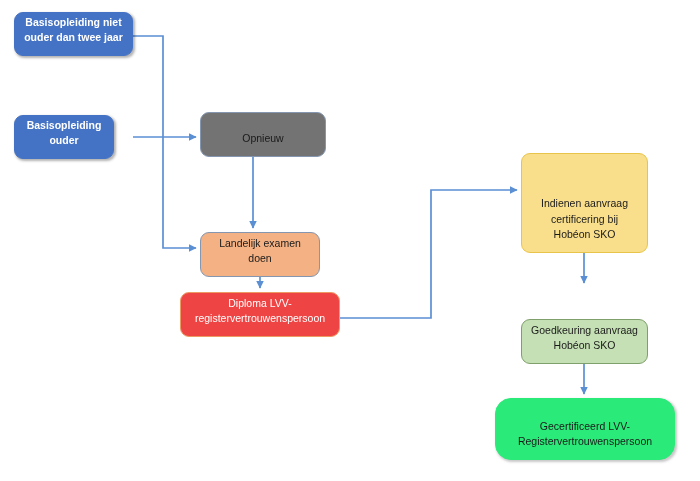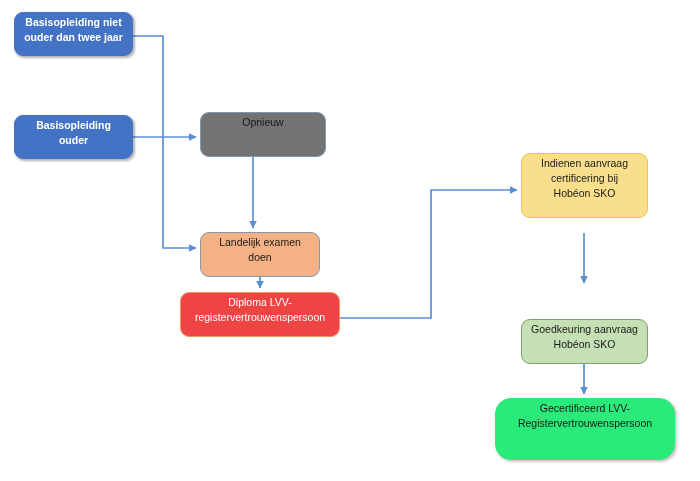--- a/index.html
+++ b/index.html
@@ -14,26 +14,26 @@
     position: relative;
     width: 700px;
     height: 481px;
     background: #ffffff;
     overflow: hidden;
   }
   .node {
     position: absolute;
     box-sizing: border-box;
     display: flex;
-    align-items: flex-start;
+    align-items: flex-end;
     justify-content: center;
     text-align: center;
     line-height: 1.45;
     border-radius: 9px;
-    padding: 2px 6px;
+    padding: 10px 6px;
     z-index: 3;
   }
   .node span {
     display: block;
     width: 100%;
   }
   
   .n-blue {
     background: #4472c4;
     border: 1px solid #4472c4;
@@ -112,21 +112,21 @@
       </g>
   </svg>
 
   <div class="node n-blue" style="left:14px; top:12px; width:119px; height:44px;">
     <span>
         <span>Basisopleiding niet</span>
         <span>ouder dan twee jaar</span>
       </span>
   </div>
 
-  <div class="node n-blue" style="left:14px; top:115px; width:119px; height:44px;">
+  <div class="node n-blue" style="left:14px; top:115px; width:100px; height:44px;">
     <span>
         <span>Basisopleiding ouder</span>
       </span>
   </div>
 
   <div class="node n-peach" style="left:200px; top:112px; width:126px; height:45px;">
     <span>
         <span>Opnieuw</span>
       </span>
   </div>
@@ -138,21 +138,21 @@
       </span>
   </div>
 
   <div class="node n-orange" style="left:180px; top:292px; width:160px; height:45px;">
     <span>
         <span>Diploma LVV-</span>
         <span>registervertrouwenspersoon</span>
       </span>
   </div>
 
-  <div class="node n-yellow" style="left:521px; top:153px; width:127px; height:65px;">
+  <div class="node n-yellow" style="left:521px; top:153px; width:127px; height:100px;">
     <span>
         <span>Indienen aanvraag</span>
         <span>certificering bij</span>
         <span>Hobéon SKO</span>
       </span>
   </div>
 
   <div class="node n-ltgreen" style="left:521px; top:287px; width:127px; height:45px;margin-top:32px;">
     <span>
         <span>Goedkeuring aanvraag</span>

